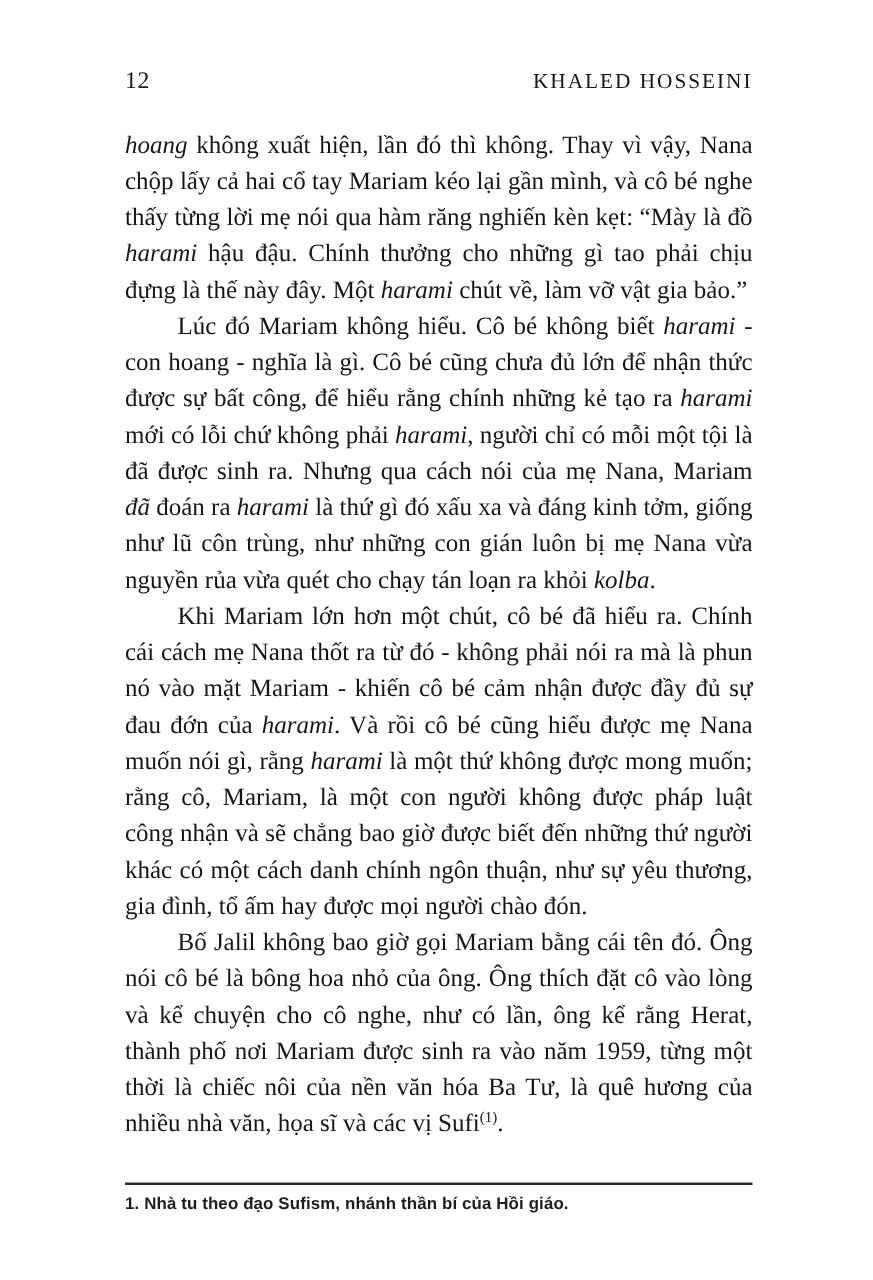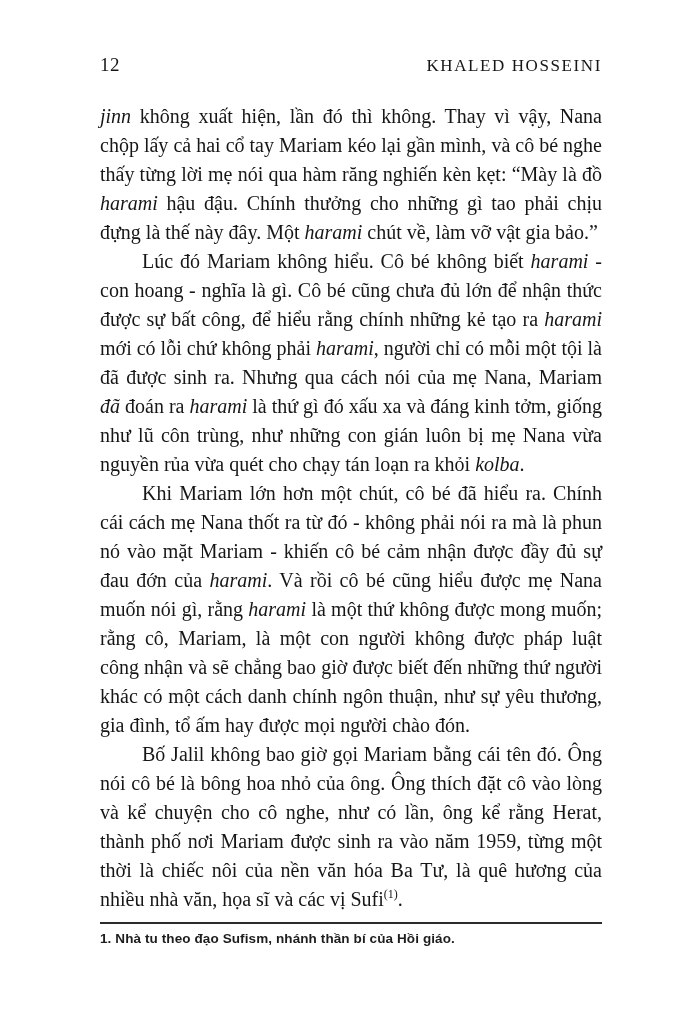--- a/index.html
+++ b/index.html
@@ -45,21 +45,21 @@
   }
   .body-text i {
     font-style: italic;
   }
   .body-text sup {
     font-size: 0.6em;
     line-height: 0;
     vertical-align: super;
   }
   .footnote-area {
-    margin-top: 8px;
+    margin-top: 32px;
   }
   .footnote-rule {
     border: 0;
     border-top: 2px solid #2b2b2b;
     width: 100%;
     margin: 0 0 7px 0;
   }
   .footnote {
     font-family: "Liberation Sans", "DejaVu Sans", sans-serif;
     font-size: 13.5px;
@@ -71,21 +71,21 @@
 </head>
 <body>
 
 <div class="page">
   <div class="header">
     <span class="page-number">12</span>
     <span class="running-head">KHALED HOSSEINI</span>
   </div>
 
   <div class="body-text">
-      <p class="para"><i>jinn</i><span> không xuất hiện, lần đó thì không. Thay vì vậy, Nana chộp lấy cả hai cổ tay Mariam kéo lại gần mình, và cô bé nghe thấy từng lời mẹ nói qua hàm răng nghiến kèn kẹt: “Mày là đồ </span><i>harami</i><span> hậu đậu. Chính thưởng cho những gì tao phải chịu đựng là thế này đây. Một </span><i>harami</i><span> chút về, làm vỡ vật gia bảo.”</span></p>
+      <p class="para"><i>hoang</i><span> không xuất hiện, lần đó thì không. Thay vì vậy, Nana chộp lấy cả hai cổ tay Mariam kéo lại gần mình, và cô bé nghe thấy từng lời mẹ nói qua hàm răng nghiến kèn kẹt: “Mày là đồ </span><i>harami</i><span> hậu đậu. Chính thưởng cho những gì tao phải chịu đựng là thế này đây. Một </span><i>harami</i><span> chút về, làm vỡ vật gia bảo.”</span></p>
       <p class="para indent"><span>Lúc đó Mariam không hiểu. Cô bé không biết </span><i>harami</i><span> - con hoang - nghĩa là gì. Cô bé cũng chưa đủ lớn để nhận thức được sự bất công, để hiểu rằng chính những kẻ tạo ra </span><i>harami</i><span> mới có lỗi chứ không phải </span><i>harami</i><span>, người chỉ có mỗi một tội là đã được sinh ra. Nhưng qua cách nói của mẹ Nana, Mariam </span><i>đã</i><span> đoán ra </span><i>harami</i><span> là thứ gì đó xấu xa và đáng kinh tởm, giống như lũ côn trùng, như những con gián luôn bị mẹ Nana vừa nguyền rủa vừa quét cho chạy tán loạn ra khỏi </span><i>kolba</i><span>.</span></p>
       <p class="para indent"><span>Khi Mariam lớn hơn một chút, cô bé đã hiểu ra. Chính cái cách mẹ Nana thốt ra từ đó - không phải nói ra mà là phun nó vào mặt Mariam - khiến cô bé cảm nhận được đầy đủ sự đau đớn của </span><i>harami</i><span>. Và rồi cô bé cũng hiểu được mẹ Nana muốn nói gì, rằng </span><i>harami</i><span> là một thứ không được mong muốn; rằng cô, Mariam, là một con người không được pháp luật công nhận và sẽ chẳng bao giờ được biết đến những thứ người khác có một cách danh chính ngôn thuận, như sự yêu thương, gia đình, tổ ấm hay được mọi người chào đón.</span></p>
       <p class="para indent"><span>Bố Jalil không bao giờ gọi Mariam bằng cái tên đó. Ông nói cô bé là bông hoa nhỏ của ông. Ông thích đặt cô vào lòng và kể chuyện cho cô nghe, như có lần, ông kể rằng Herat, thành phố nơi Mariam được sinh ra vào năm 1959, từng một thời là chiếc nôi của nền văn hóa Ba Tư, là quê hương của nhiều nhà văn, họa sĩ và các vị Sufi</span><sup>(1)</sup><span>.</span></p>
     </div>
 
   <div class="footnote-area">
     <hr class="footnote-rule">
     <div class="footnote">1. Nhà tu theo đạo Sufism, nhánh thần bí của Hồi giáo.</div>
   </div>
 </div>

